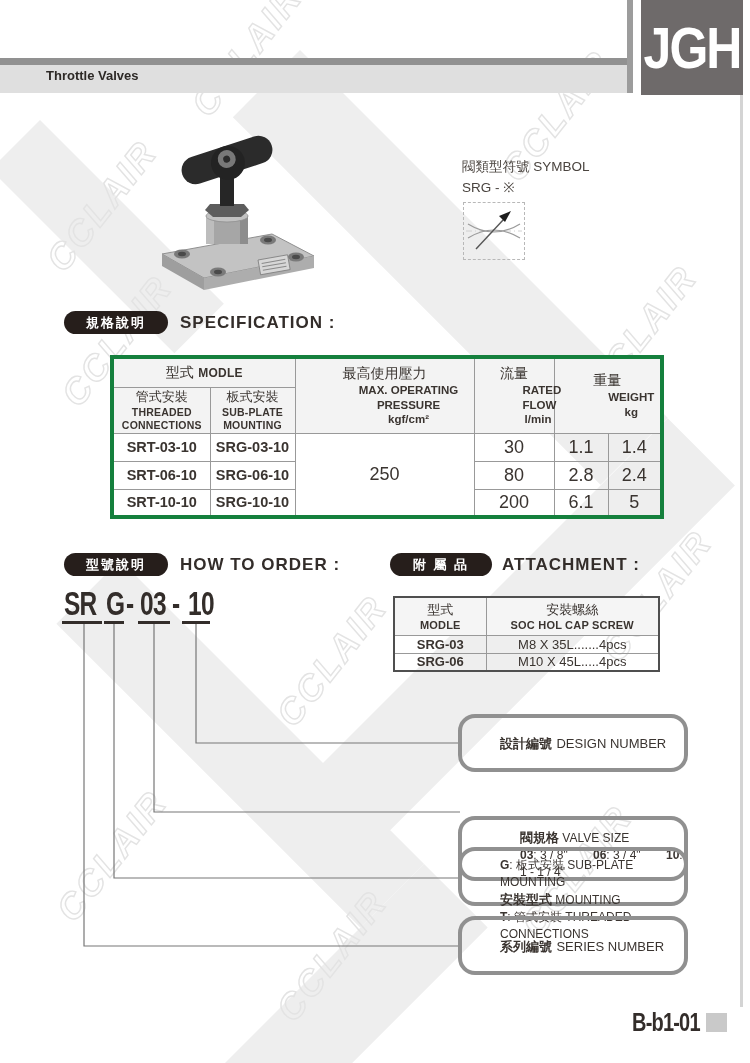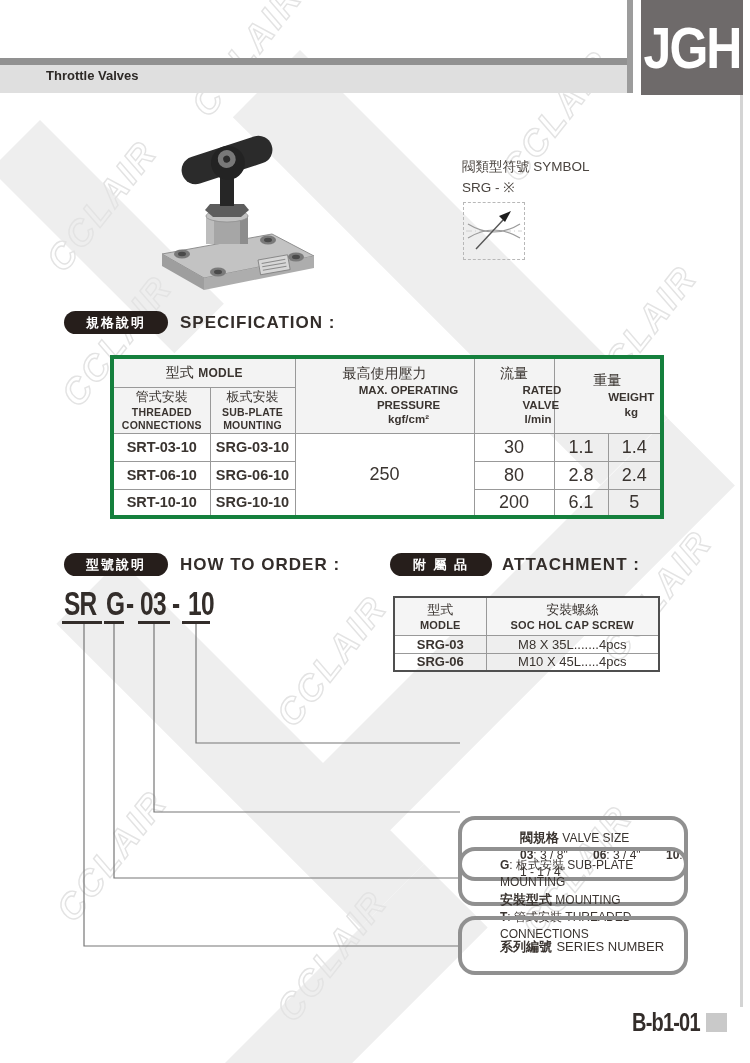--- a/index.html
+++ b/index.html
@@ -192,21 +192,21 @@
         <span class="cjk14">型式</span>
         <span class="en" style="font-size:12px">MODLE</span>
       </td>
       <td rowspan="2" class="hc">
         <div class="cjk14">最高使用壓力</div>
         <div class="en12">MAX. OPERATING PRESSURE</div>
         <div class="en12">kgf/cm²</div>
       </td>
       <td rowspan="2" class="hc">
         <div class="cjk14">流量</div>
-        <div class="en12">RATED VALVE</div>
+        <div class="en12">RATED FLOW</div>
         <div class="en12">l/min</div>
       </td>
       <td rowspan="2" colspan="2" class="hc">
         <div class="cjk14">重量</div>
         <div class="en12">WEIGHT</div>
         <div class="en12">kg</div>
       </td>
     </tr>
     <tr class="r-h2">
       <td class="hc">
@@ -282,20 +282,26 @@
       <td class="a-model">SRG-03</td>
       <td class="a-screw">M8 X 35L.......4pcs</td>
     </tr>
     <tr class="a-d">
       <td class="a-model">SRG-06</td>
       <td class="a-screw">M10 X 45L.....4pcs</td>
     </tr>
   </tbody>
     </table>
 
+  <div class="callout" style="top:714px;height:58px;">
+    <div class="pad" style="line-height:50px;">
+      <span class="co-title">設計編號</span>
+      <span class="co-en">DESIGN NUMBER</span>
+    </div>
+  </div>
 
   <div class="callout" style="top:816px;height:65px;padding-left:20px;">
     <div class="pad" style="padding-top:9px;">
       <div class="co-small">
         <span class="co-title">閥規格</span>
         <span class="co-en" style="font-size:12px">VALVE SIZE</span>
       </div>
       <div class="co-small">
         <span class="kbold">03</span><span>: 3 / 8"</span><span style="display:inline-block;width:22px;"></span>
         <span class="kbold">06</span><span>: 3 / 4"</span><span style="display:inline-block;width:22px;"></span>

